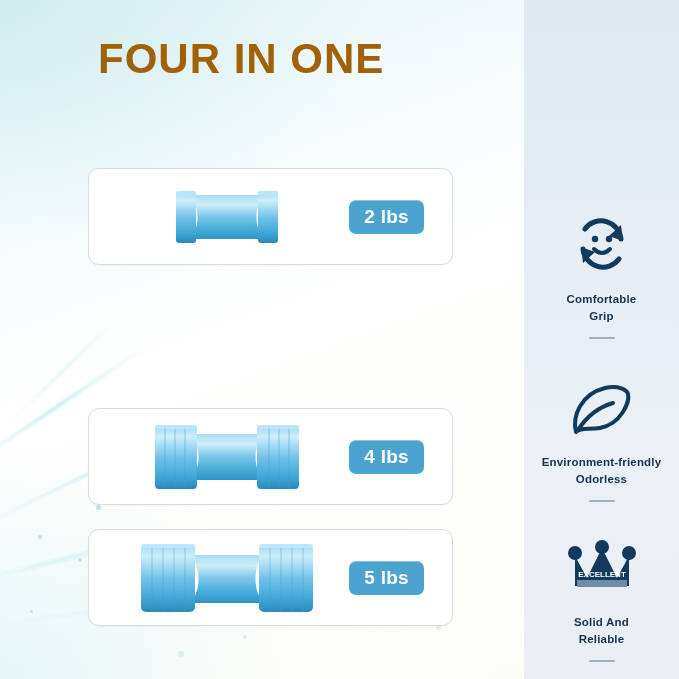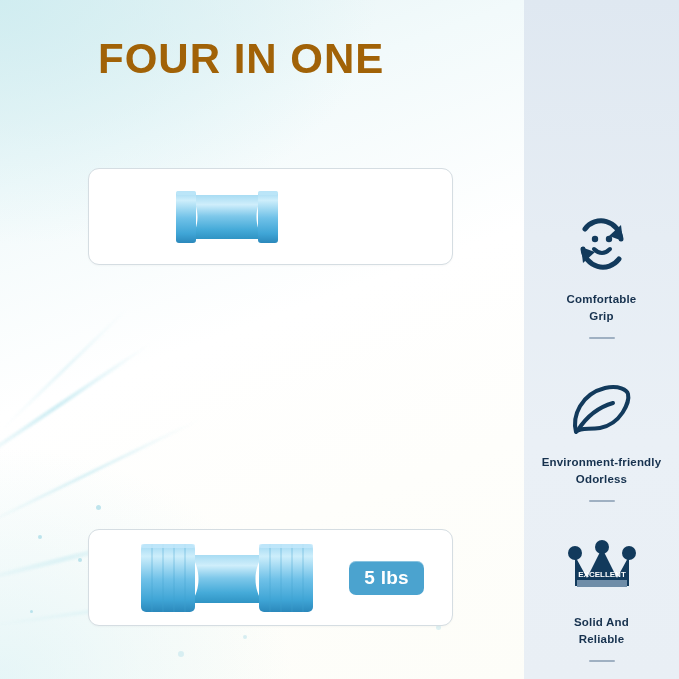--- a/index.html
+++ b/index.html
@@ -126,23 +126,44 @@
             <stop offset="100%" stop-color="#2b88bb"></stop>
           </linearGradient>
         </defs>
         <path d="M38 14 C48 26 48 46 38 58 L112 58 C102 46 102 26 112 14 Z" fill="url(#gbar)"></path>
         <rect x="24" y="10" width="20" height="52" rx="3" fill="url(#gend)"></rect>
         <rect x="106" y="10" width="20" height="52" rx="3" fill="url(#gend)"></rect>
         <rect x="24" y="10" width="20" height="4" rx="2" fill="#bde6f8" opacity=".85"></rect>
         <rect x="106" y="10" width="20" height="4" rx="2" fill="#bde6f8" opacity=".85"></rect>
       </svg>
     </div>
-  </div>
-
-
+    <div class="badge">2 lbs</div>
+  </div>
+
+
+  <div class="card c3">
+    <div class="db-wrap">
+      <svg class="db" width="192" height="82" viewBox="0 0 192 82">
+        <path d="M60 18 C70 32 70 50 60 64 L132 64 C122 50 122 32 132 18 Z" fill="url(#gbar)"></path>
+        <rect x="24" y="9" width="42" height="64" rx="4" fill="url(#gend)"></rect>
+        <rect x="126" y="9" width="42" height="64" rx="4" fill="url(#gend)"></rect>
+        <g stroke="#3fa0cd" stroke-width="1" opacity=".5">
+          <line x1="34" y1="9" x2="34" y2="73"></line>
+          <line x1="44" y1="9" x2="44" y2="73"></line>
+          <line x1="54" y1="9" x2="54" y2="73"></line>
+          <line x1="138" y1="9" x2="138" y2="73"></line>
+          <line x1="148" y1="9" x2="148" y2="73"></line>
+          <line x1="158" y1="9" x2="158" y2="73"></line>
+        </g>
+        <rect x="24" y="9" width="42" height="4" rx="2" fill="#c2e8fa" opacity=".85"></rect>
+        <rect x="126" y="9" width="42" height="4" rx="2" fill="#c2e8fa" opacity=".85"></rect>
+      </svg>
+    </div>
+    <div class="badge">4 lbs</div>
+  </div>
 
   <div class="card c4">
     <div class="db-wrap">
       <svg class="db" width="212" height="86" viewBox="0 0 212 86">
         <path d="M70 20 C80 34 80 54 70 68 L142 68 C132 54 132 34 142 20 Z" fill="url(#gbar)"></path>
         <rect x="20" y="9" width="54" height="68" rx="5" fill="url(#gend)"></rect>
         <rect x="138" y="9" width="54" height="68" rx="5" fill="url(#gend)"></rect>
         <g stroke="#3fa0cd" stroke-width="1" opacity=".45">
           <line x1="31" y1="9" x2="31" y2="77"></line>
           <line x1="42" y1="9" x2="42" y2="77"></line>

